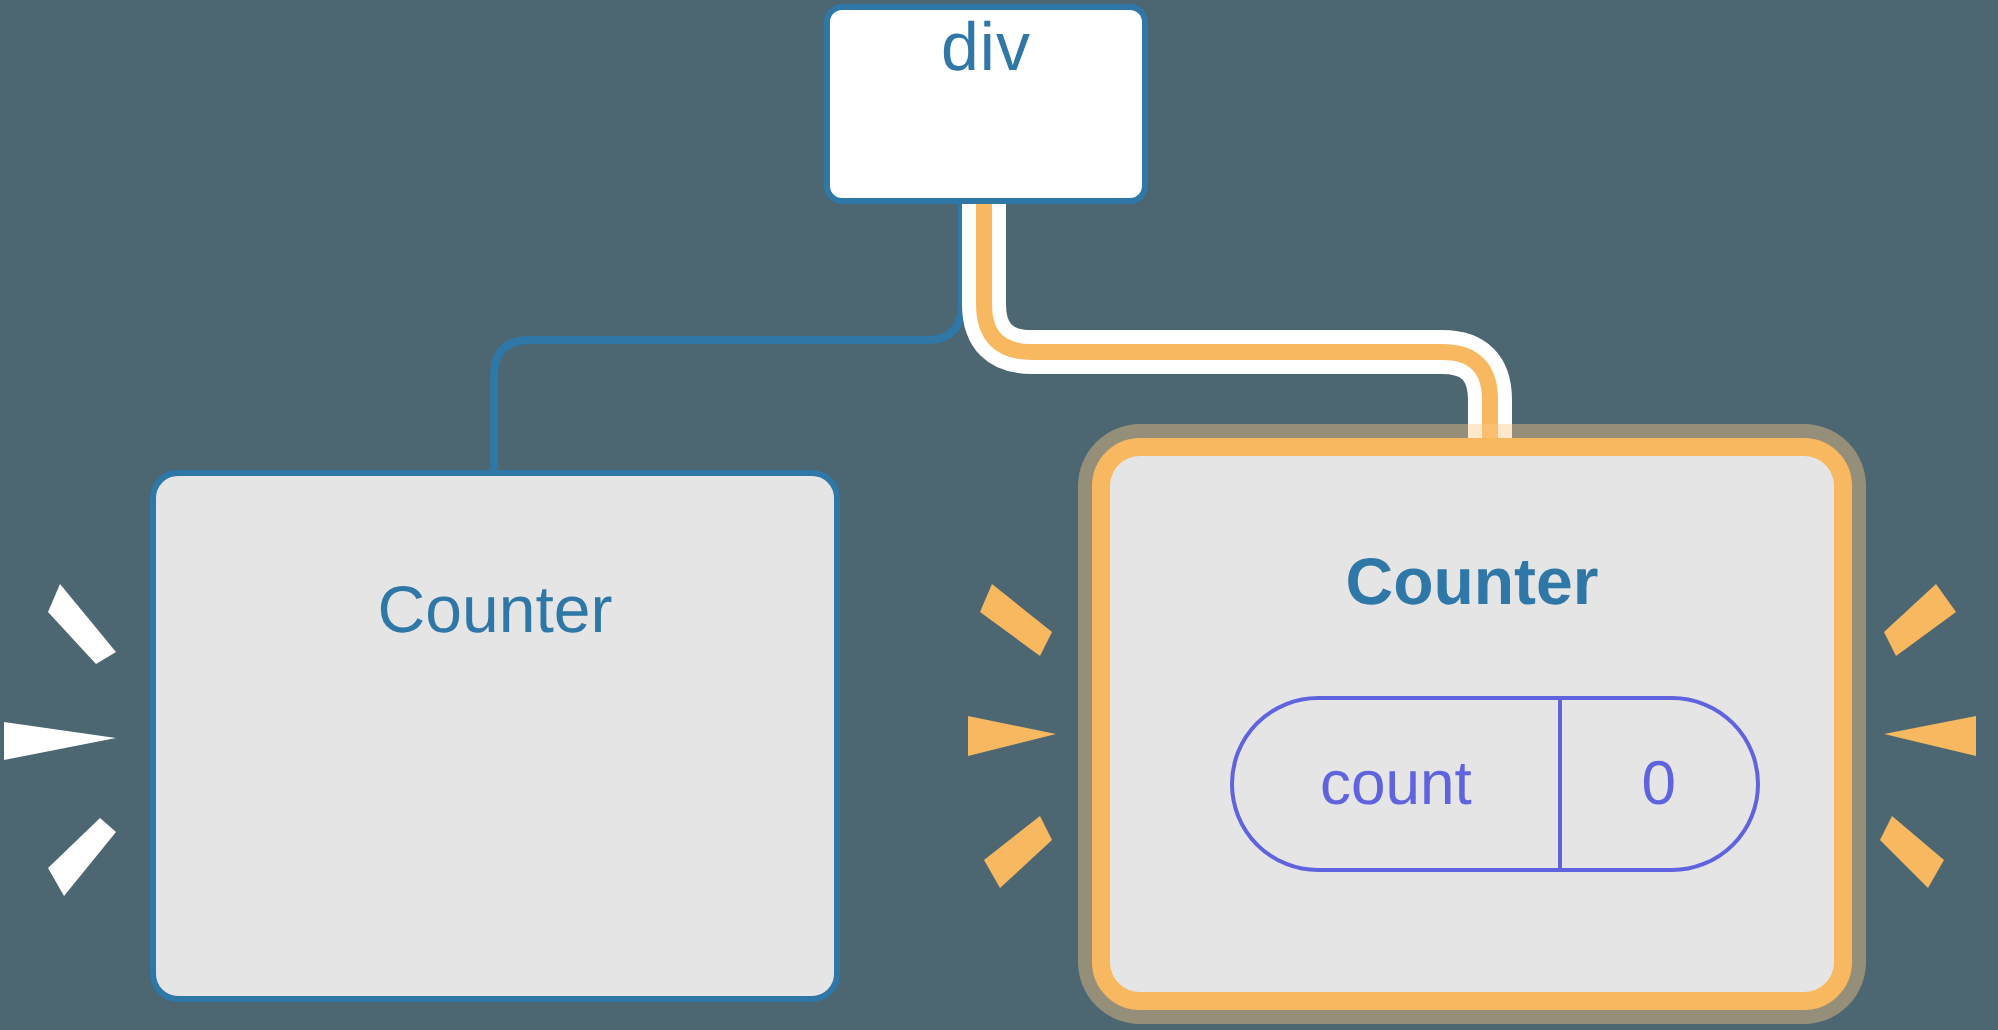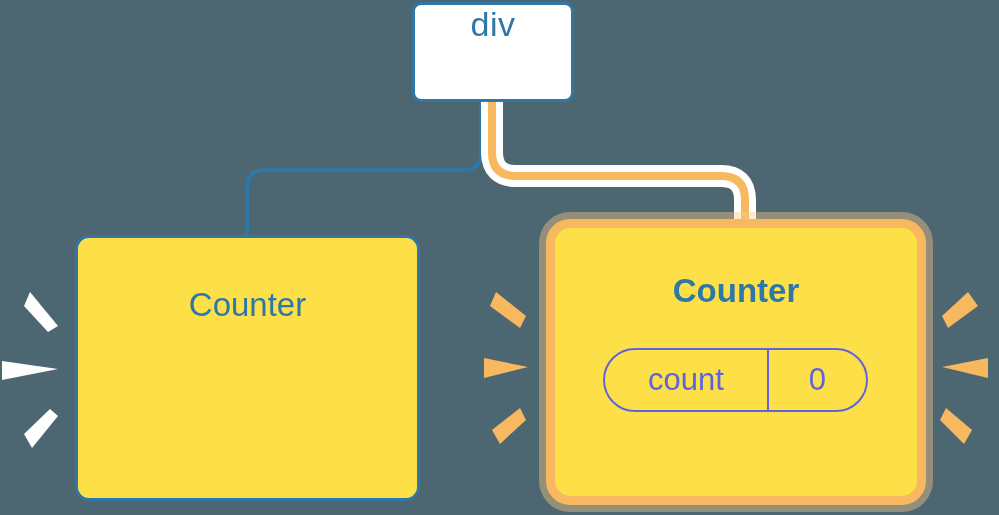--- a/index.html
+++ b/index.html
@@ -43,21 +43,21 @@
   }
   .node-div .tag-label {
     font-size: 34px;
     color: #2E77A6;
     letter-spacing: 0.5px;
   }
 
   
   .card {
     position: absolute;
-    background: #fde047;
+    background: #e5e5e5;
     box-sizing: border-box;
     z-index: 6;
     padding-left: 24px;
   }
   .card-plain {
     left: 75px;
     top: 235px;
     width: 345px;
     height: 266px;
     border: 3px solid #2E77A6;
@@ -95,24 +95,24 @@
   .pill {
     position: absolute;
     border: 2px solid #5F64DE;
     border-radius: 999px;
     display: flex;
     align-items: stretch;
     box-sizing: border-box;
     overflow: hidden;
   }
   .card-highlight .pill {
-    left: 48px;
+    left: 60px;
     top: 120px;
     width: 265px;
-    height: 64px;
+    height: 88px;
   }
   .pill-key, .pill-val {
     display: flex;
     align-items: center;
     justify-content: center;
     color: #5F64DE;
     font-size: 31px;
   }
   .pill-key {
     flex: 0 0 62%;

